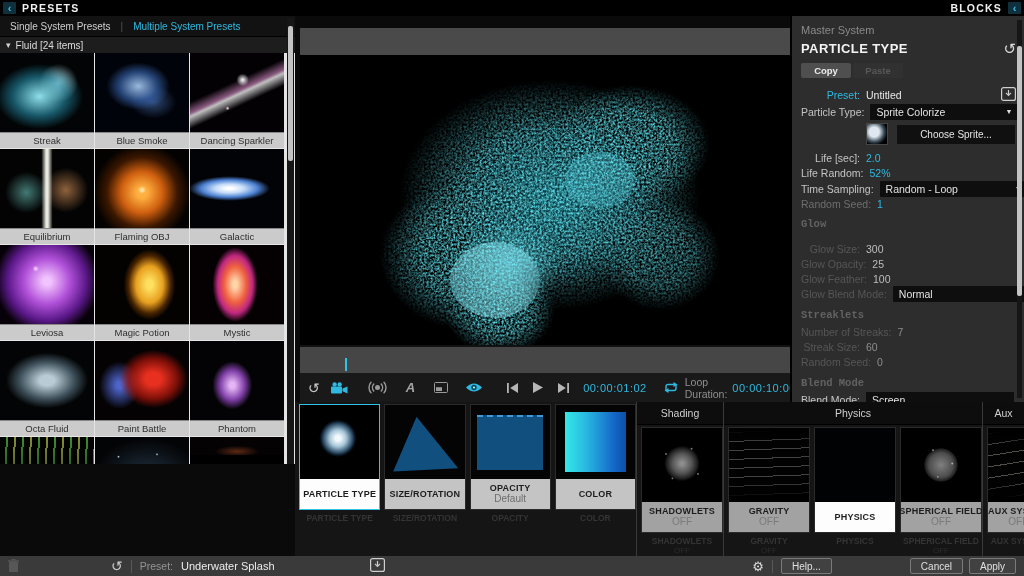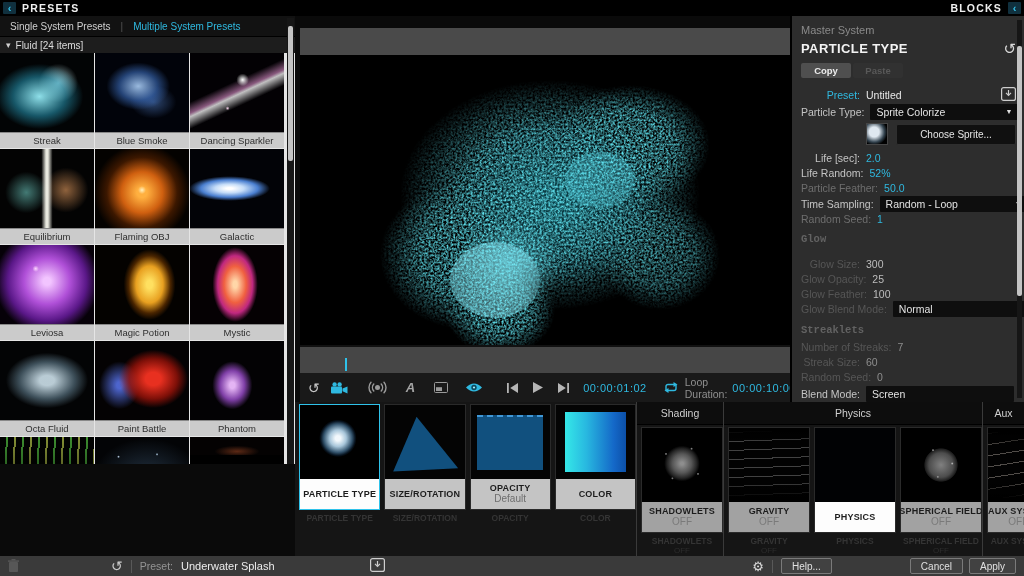--- a/index.html
+++ b/index.html
@@ -517,26 +517,20 @@
       <span class="ivz">
           <span class="ival">2.0</span>
         </span>
     </div>
     <div class="irow">
       <span class="ilabel">Life Random:</span>
       <span class="ivz">
           <span class="ival">52%</span>
         </span>
     </div>
-    <div class="irow">
-      <span class="ilabel dim">Particle Feather:</span>
-      <span class="ivz">
-          <span class="ival">50.0</span>
-        </span>
-    </div>
     <div class="irow" style="margin-top:1px;">
       <span class="ilabel">Time Sampling:</span>
       <span class="ivz">
           <span class="dd">
             <span>Random - Loop</span>
             <span class="arrow">▼</span>
           </span>
         </span>
     </div>
     <div class="irow">
@@ -587,20 +581,21 @@
           <span class="ival gray2">60</span>
         </span>
     </div>
     <div class="irow">
       <span class="ilabel dimmer">Random Seed:</span>
       <span class="ivz">
           <span class="ival gray2">0</span>
         </span>
     </div>
 
+    <div class="sechdr" style="margin-top:7px;">Blend Mode</div>
     <div class="irow" style="margin-top:2px;">
       <span class="ilabel">Blend Mode:</span>
       <span class="ivz">
           <span class="dd">
             <span>Screen</span>
           </span>
         </span>
     </div>
 
     <div class="sb-track" style="right:2px;top:4px;width:5px;height:378px;"></div>

